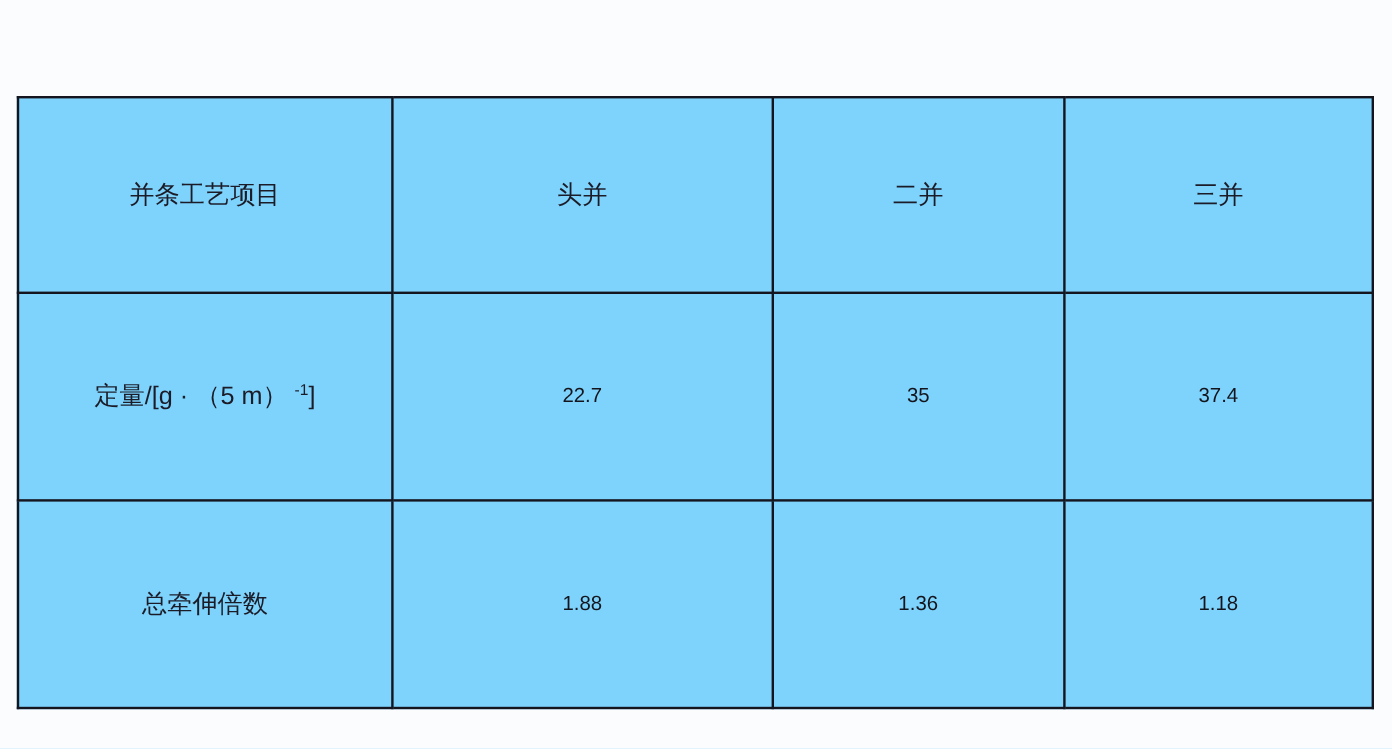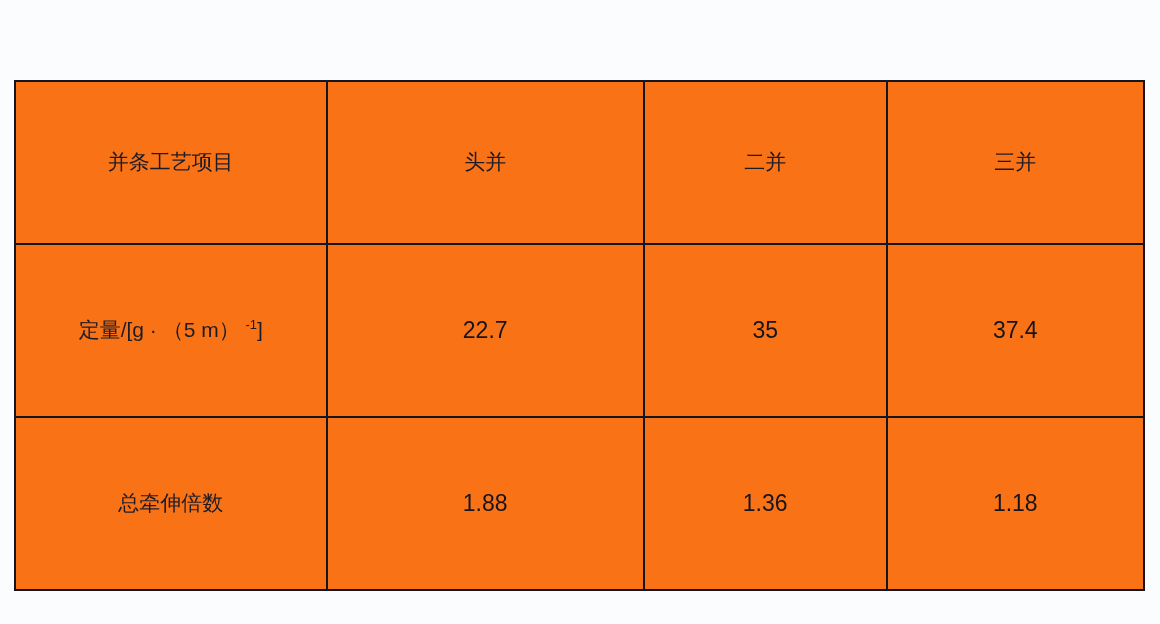--- a/index.html
+++ b/index.html
@@ -20,33 +20,33 @@
     color: #0b0b12;
     letter-spacing: 1px;
     white-space: pre;
   }
   table.param-table {
     position: absolute;
     left: 14px; top: 80px;
     width: 1131px; height: 511px;
     border-collapse: collapse;
     table-layout: fixed;
-    background: #f97316;
+    background: #7dd3fc;
   }
   .param-table td {
     border: 2px solid #15151f;
     text-align: center;
     vertical-align: middle;
     font-size: 21px;
     color: #1c1c28;
   }
   .param-table tr.header-row td { height: 80px; }
   .param-table tr.data-row td   { height: 85px; }
   .param-table td.value-cell {
-    font-size: 23px;
+    font-size: 17px;
     color: #14141c;
   }
   sup.unit-sup {
     font-size: 13px;
     vertical-align: super;
     line-height: 0;
   }
 </style>
 </head>
 <body>

